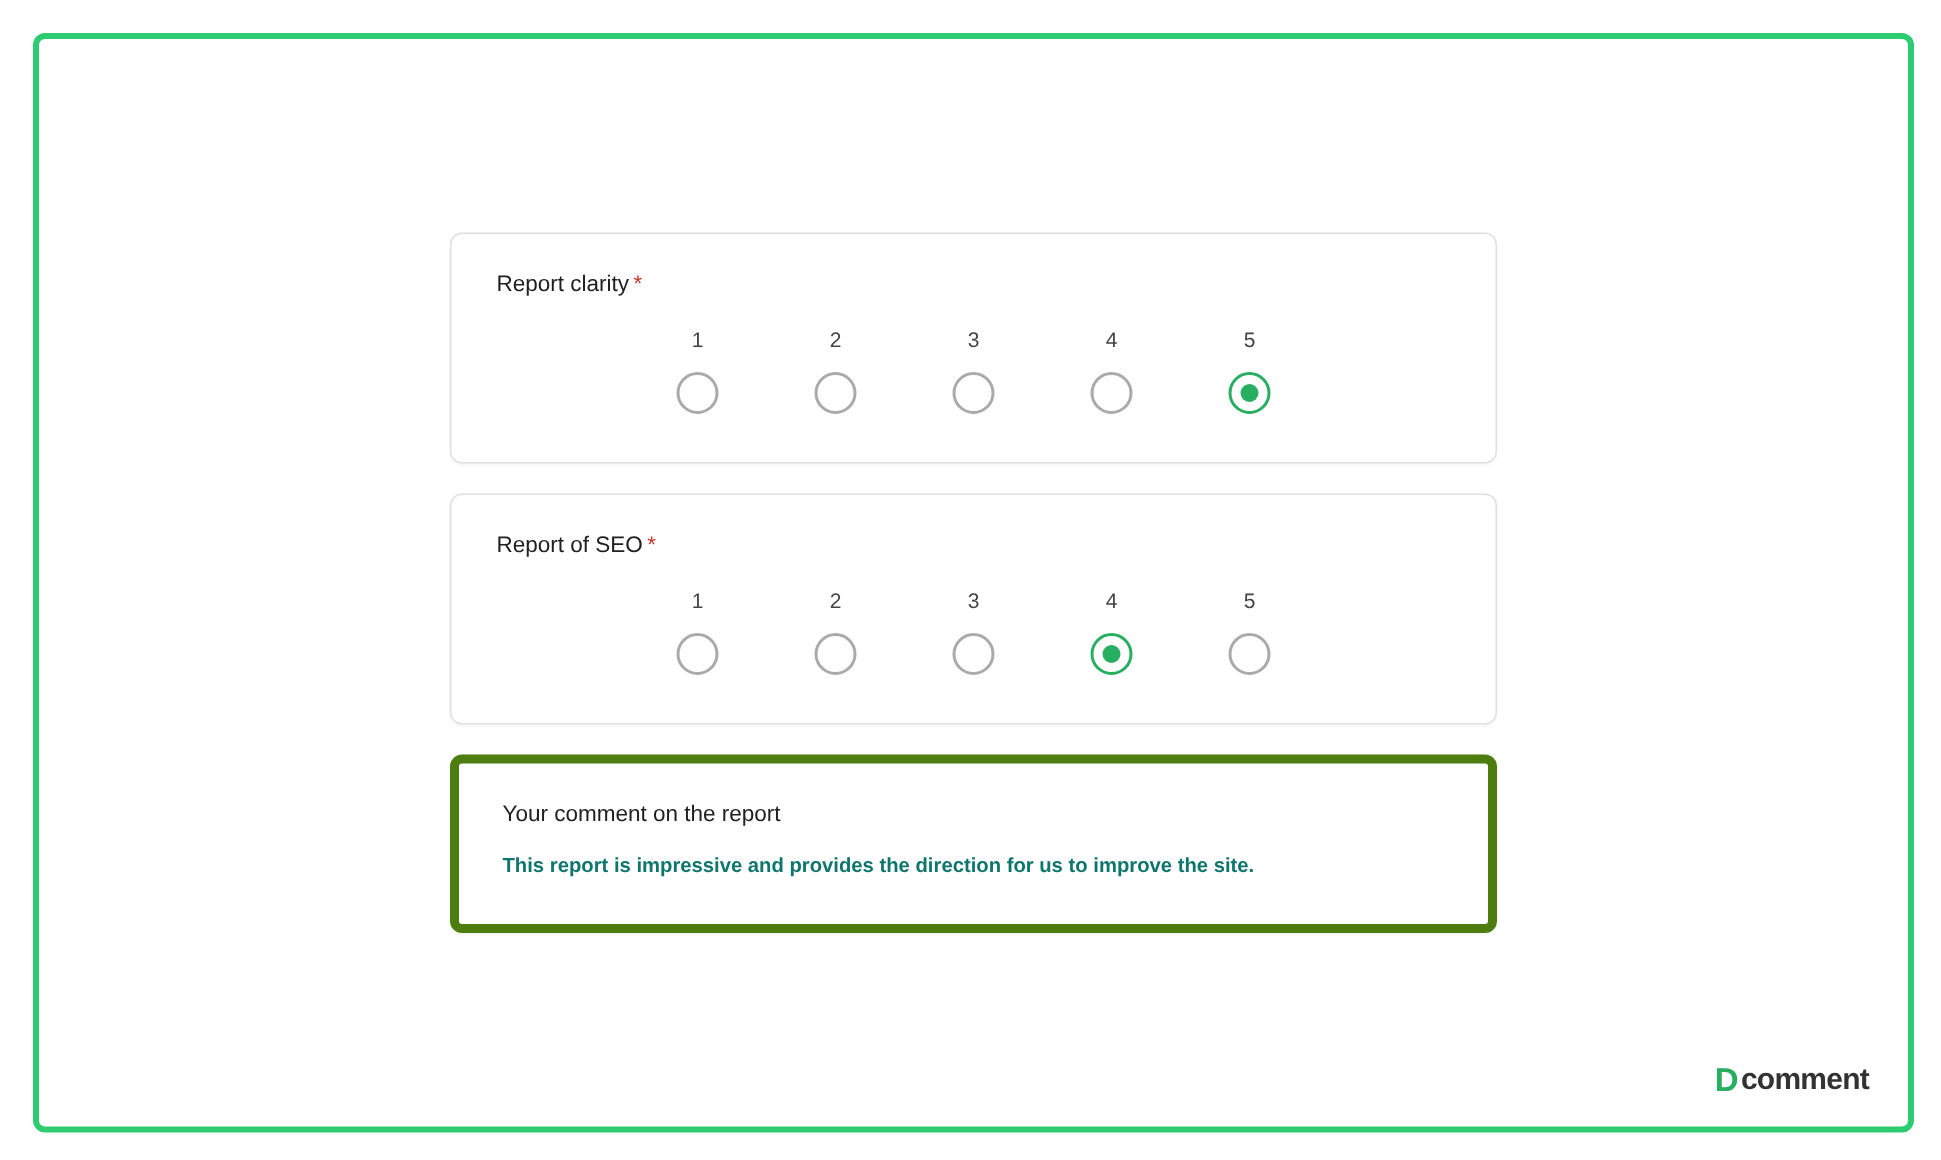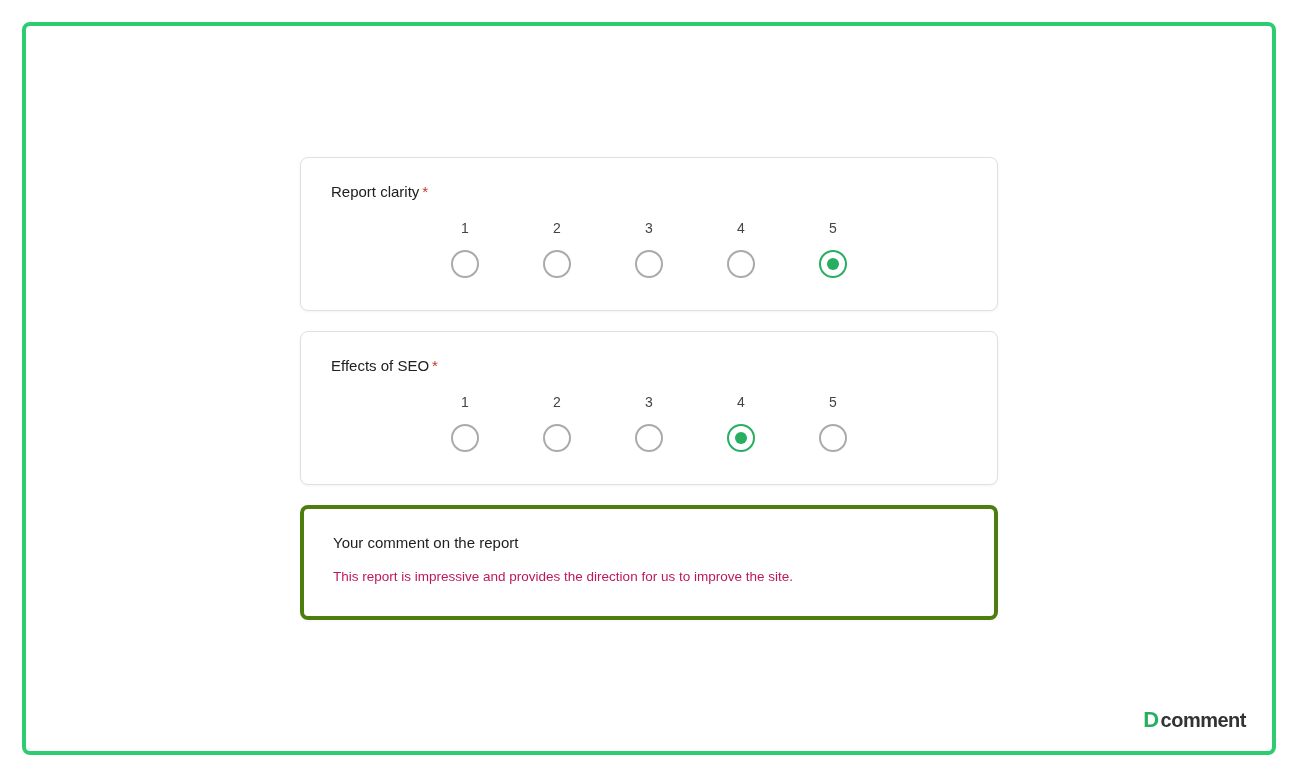--- a/index.html
+++ b/index.html
@@ -117,37 +117,38 @@
     .radio-btn.selected::after {
       content: '';
       width: 12px;
       height: 12px;
       border-radius: 50%;
       background: #27ae60;
     }
 
     .comment-card {
       background: #ffffff;
-      border: 4px solid #4d7c0f;
+      border: 6px solid #4d7c0f;
       border-radius: 8px;
       padding: 24px 28px 28px 28px;
       box-shadow: 0 1px 3px rgba(0,0,0,0.05);
     }
 
     .comment-title {
       font-size: 15px;
       font-weight: 500;
       color: #202020;
       margin-bottom: 16px;
     }
 
     .comment-text {
       font-size: 13.5px;
-      color: #be185d;
+      color: #0f766e;
       line-height: 1.5;
+      font-weight: bold;
     }
 
     .logo-area {
       position: absolute;
       bottom: 16px;
       right: 24px;
       display: flex;
       align-items: center;
       font-size: 20px;
       font-weight: 600;
@@ -194,21 +195,21 @@
           </div>
           <div class="radio-cell">
             <div class="radio-btn selected"></div>
           </div>
         </div>
       </div>
     </div>
 
     <div class="card">
       <div class="card-title">
-        <span>Effects of SEO</span><span class="required-star">*</span>
+        <span>Report of SEO</span><span class="required-star">*</span>
       </div>
       <div class="rating-row">
         <div class="rating-numbers">
           <div class="rating-number">1</div>
           <div class="rating-number">2</div>
           <div class="rating-number">3</div>
           <div class="rating-number">4</div>
           <div class="rating-number">5</div>
         </div>
         <div class="rating-radios">

